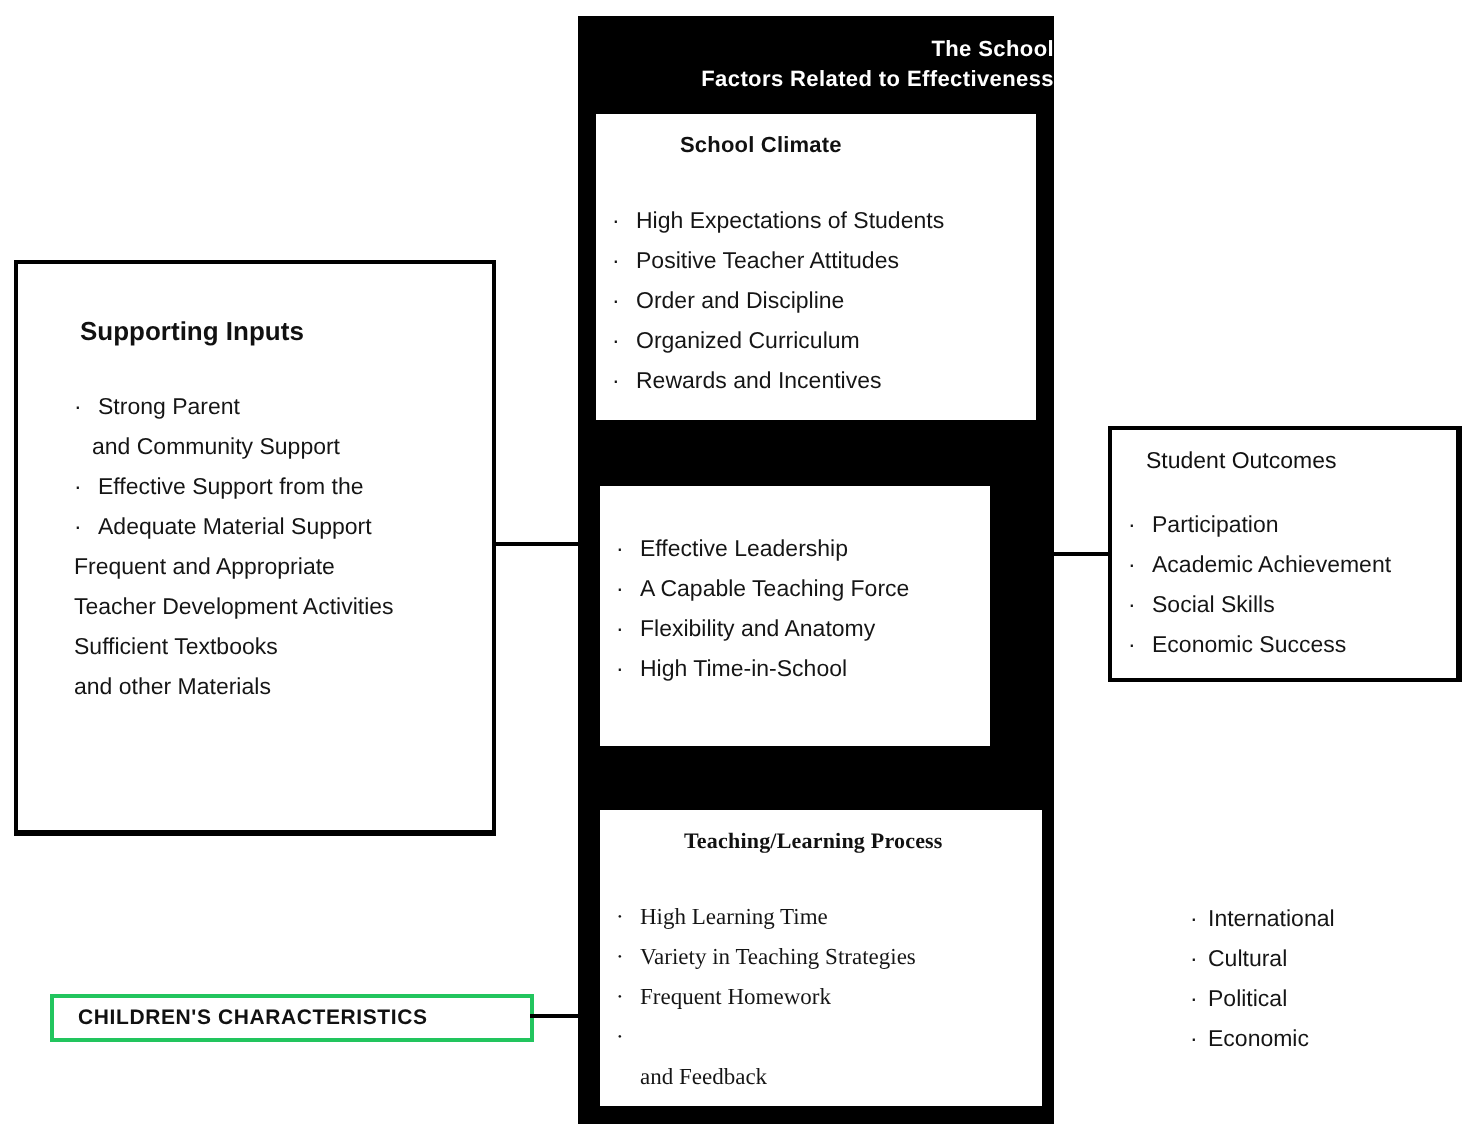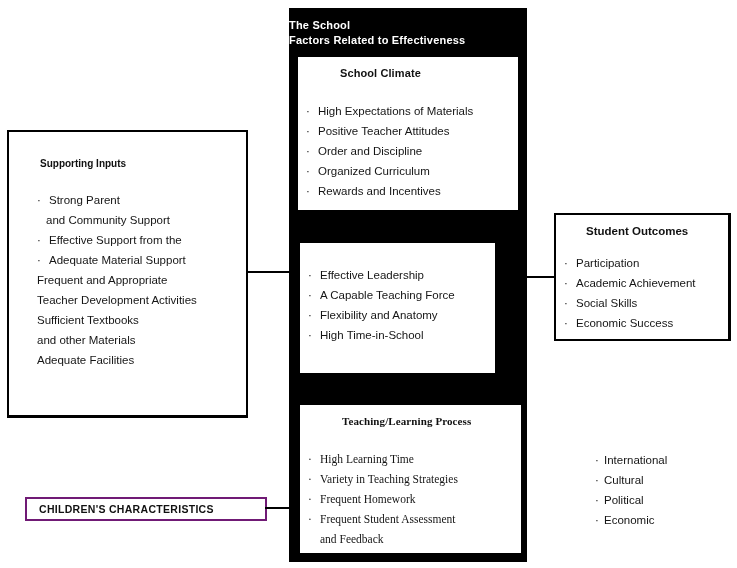--- a/index.html
+++ b/index.html
@@ -9,60 +9,60 @@
     position:relative; width:737px; height:568px; background:#ffffff;
     color:#111; overflow:hidden;
   }
 
   
   .panel {
     position:absolute; left:289px; top:8px; width:238px; height:554px;
     background:#000000;
   }
   .panel-title {
-    padding-top:10px; text-align:left; color:#ffffff;
-    font-size:11px; font-weight:bold; line-height:15px; letter-spacing:.2px;
+    padding-top:10px; text-align:right; color:#ffffff;
+    font-size:11px; font-weight:bold; line-height:15px; letter-spacing:.2px;margin-left:31px;
   }
 
   
   .pbox { position:absolute; background:#ffffff; }
   .pbox-climate  { left:298px; top:57px;  width:220px; height:153px; }
   .pbox-enabling { left:300px; top:243px; width:195px; height:130px; }
   .pbox-teaching { left:300px; top:405px; width:221px; height:148px;font-family:Liberation Serif, serif; }
   .pbox .box-title { padding:10px 0 0 10px; font-size:11px; font-weight:bold; letter-spacing:.1px;margin-left:32px; }
   .pbox .box-list  { margin-top:22px; }
 
   .row { display:flex; align-items:center; height:20px; font-size:11.5px; color:#151515; }
   .pbox .row { padding-left:8px; }
   .dot { width:12px; flex:none; color:#151515; }
 
   
   .box-supporting {
     position:absolute; left:7px; top:130px; width:241px; height:288px;
     background:#fff; border:2px solid #000; border-bottom-width:3px;
   }
-  .box-supporting .box-title { padding:26px 0 0 31px; font-size:10px; font-weight:bold; }
+  .box-supporting .box-title { padding:26px 0 0 31px; font-size:13px; font-weight:bold; }
   .box-supporting .box-list { margin-top:21px; }
   .box-supporting .row      { padding-left:28px; }
   .box-supporting .row.cont { padding-left:37px; }
   .box-supporting .row.sub  { }
 
   
   .box-outcomes {
     position:absolute; left:554px; top:213px; width:177px; height:128px;
     background:#fff; border:2px solid #000; border-right-width:3px;
   }
-  .box-outcomes .box-title { padding:10px 0 0 30px; font-size:11.5px; font-weight:bold; }
+  .box-outcomes .box-title { padding:10px 0 0 17px; font-size:11.5px; font-weight:normal; }
   .box-outcomes .box-list { margin-top:16px; }
   .box-outcomes .row { padding-left:8px; }
 
   
   .box-children {
     position:absolute; left:25px; top:497px; width:242px; height:24px;
-    background:#fff; border:2px solid #701a75;
+    background:#fff; border:2px solid #22c55e;
     display:flex; align-items:center; padding-left:12px;
     font-size:10.5px; font-weight:bold; letter-spacing:.3px;
   }
 
   
   .ctx { position:absolute; left:552px; top:443px; width:170px; }
   .ctx-title { font-size:11px; font-weight:bold; letter-spacing:.3px; }
   .ctx .box-list { margin-top:7px; }
   .ctx .row { padding-left:43px; }
   .ctx .dot { width:9px; }
@@ -83,21 +83,21 @@
       <div>The School</div>
       <div>Factors Related to Effectiveness</div>
     </div>
   </div>
 
   <div class="pbox pbox-climate">
     <div class="box-title">School Climate</div>
     <div class="box-list">
       <div class="row">
           <span class="dot">·</span>
-          <span>High Expectations of Materials</span>
+          <span>High Expectations of Students</span>
         </div>
       <div class="row">
           <span class="dot">·</span>
           <span>Positive Teacher Attitudes</span>
         </div>
       <div class="row">
           <span class="dot">·</span>
           <span>Order and Discipline</span>
         </div>
       <div class="row">
@@ -142,21 +142,20 @@
       <div class="row">
           <span class="dot">·</span>
           <span>Variety in Teaching Strategies</span>
         </div>
       <div class="row">
           <span class="dot">·</span>
           <span>Frequent Homework</span>
         </div>
       <div class="row">
           <span class="dot">·</span>
-          <span>Frequent Student Assessment</span>
         </div>
       <div class="row">
           <span class="dot"></span>
           <span>and Feedback</span>
         </div>
     </div>
   </div>
 
   <div class="box-supporting">
     <div class="box-title">Supporting Inputs</div>
@@ -180,23 +179,20 @@
           <span>Frequent and Appropriate</span>
         </div>
       <div class="row sub">
           <span>Teacher Development Activities</span>
         </div>
       <div class="row sub">
           <span>Sufficient Textbooks</span>
         </div>
       <div class="row sub">
           <span>and other Materials</span>
-        </div>
-      <div class="row sub">
-          <span>Adequate Facilities</span>
         </div>
     </div>
   </div>
 
   <div class="box-outcomes">
     <div class="box-title">Student Outcomes</div>
     <div class="box-list">
       <div class="row">
           <span class="dot">·</span>
           <span>Participation</span>

